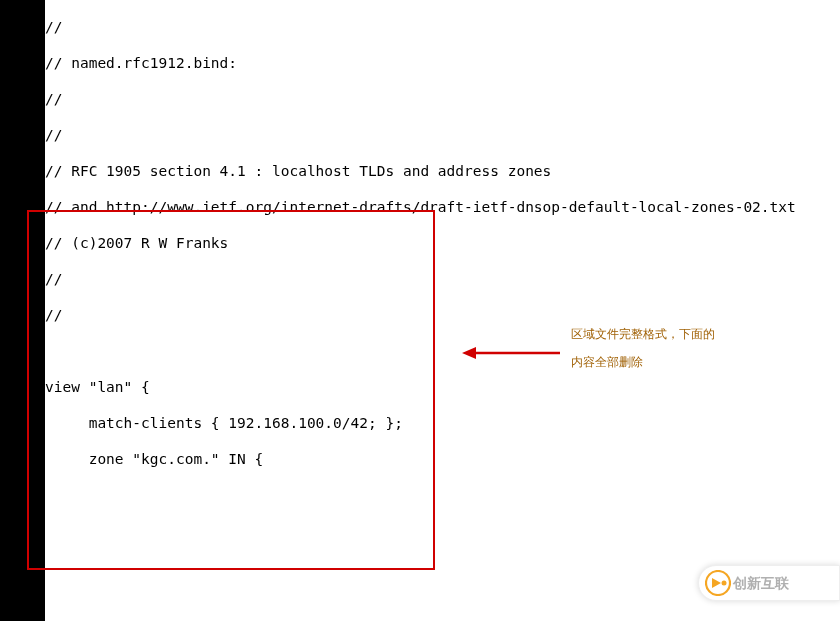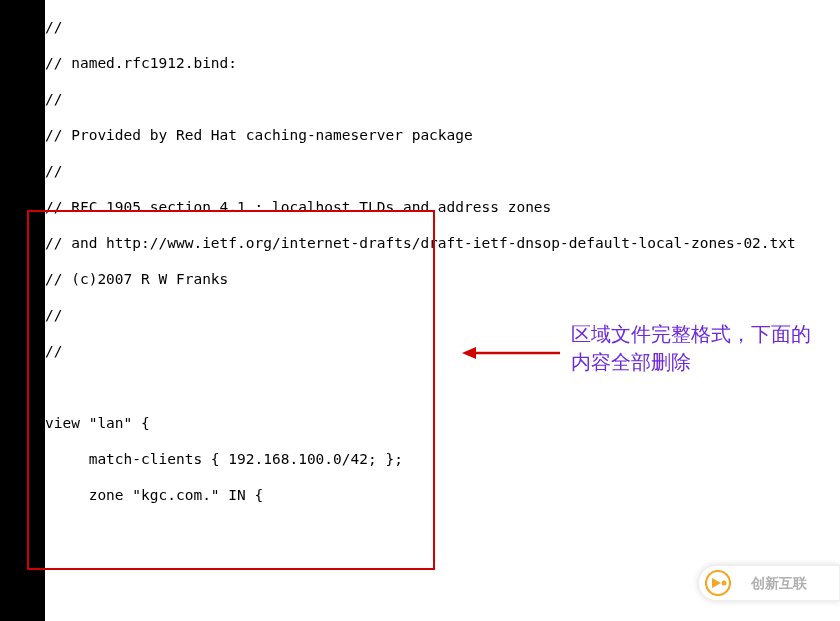--- a/index.html
+++ b/index.html
@@ -38,23 +38,23 @@
       width: 408px;
       height: 360px;
       border: 2px solid #d00000;
       pointer-events: none;
     }
     .annotation {
       position: absolute;
       left: 571px;
       top: 320px;
       width: 260px;
-      color: #6d28d9;
+      color: #a16207;
       font-family: "Microsoft YaHei", sans-serif;
-      font-size: 20px;
+      font-size: 12px;
       line-height: 28px;
       white-space: normal;
     }
     .arrow {
       position: absolute;
       left: 462px;
       top: 345px;
       width: 98px;
       height: 16px;
     }
@@ -64,21 +64,21 @@
       bottom: 20px;
       width: 142px;
       height: 36px;
       background: #ffffff;
       border: 1px solid #eee;
       border-radius: 18px 0 0 18px;
       box-shadow: 0 0 6px rgba(0,0,0,0.15);
       display: flex;
       align-items: center;
       padding-left: 6px;
-      gap: 20px;
+      gap: 2px;
     }
     .watermark-icon {
       width: 26px;
       height: 26px;
       display: flex;
       align-items: center;
       justify-content: center;
     }
     .watermark-text {
       font-family: "Microsoft YaHei", sans-serif;
@@ -90,21 +90,20 @@
   </style>
 </head>
 <body>
 
 <div class="gutter"></div>
 
 <div class="code-area">
 <div class="line">//</div>
 <div class="line">// named.rfc1912.bind:</div>
 <div class="line">//</div>
-<div class="line">// Provided by Red Hat caching-nameserver package</div>
 <div class="line">//</div>
 <div class="line">// RFC 1905 section 4.1 : localhost TLDs and address zones</div>
 <div class="line">// and http://www.ietf.org/internet-drafts/draft-ietf-dnsop-default-local-zones-02.txt</div>
 <div class="line">// (c)2007 R W Franks</div>
 <div class="line">//</div>
 <div class="line">//</div>
 <div class="line"></div>
 <div class="line">view "lan" {</div>
 <div class="line">     match-clients { 192.168.100.0/42; };</div>
 <div class="line">     zone "kgc.com." IN {</div>

